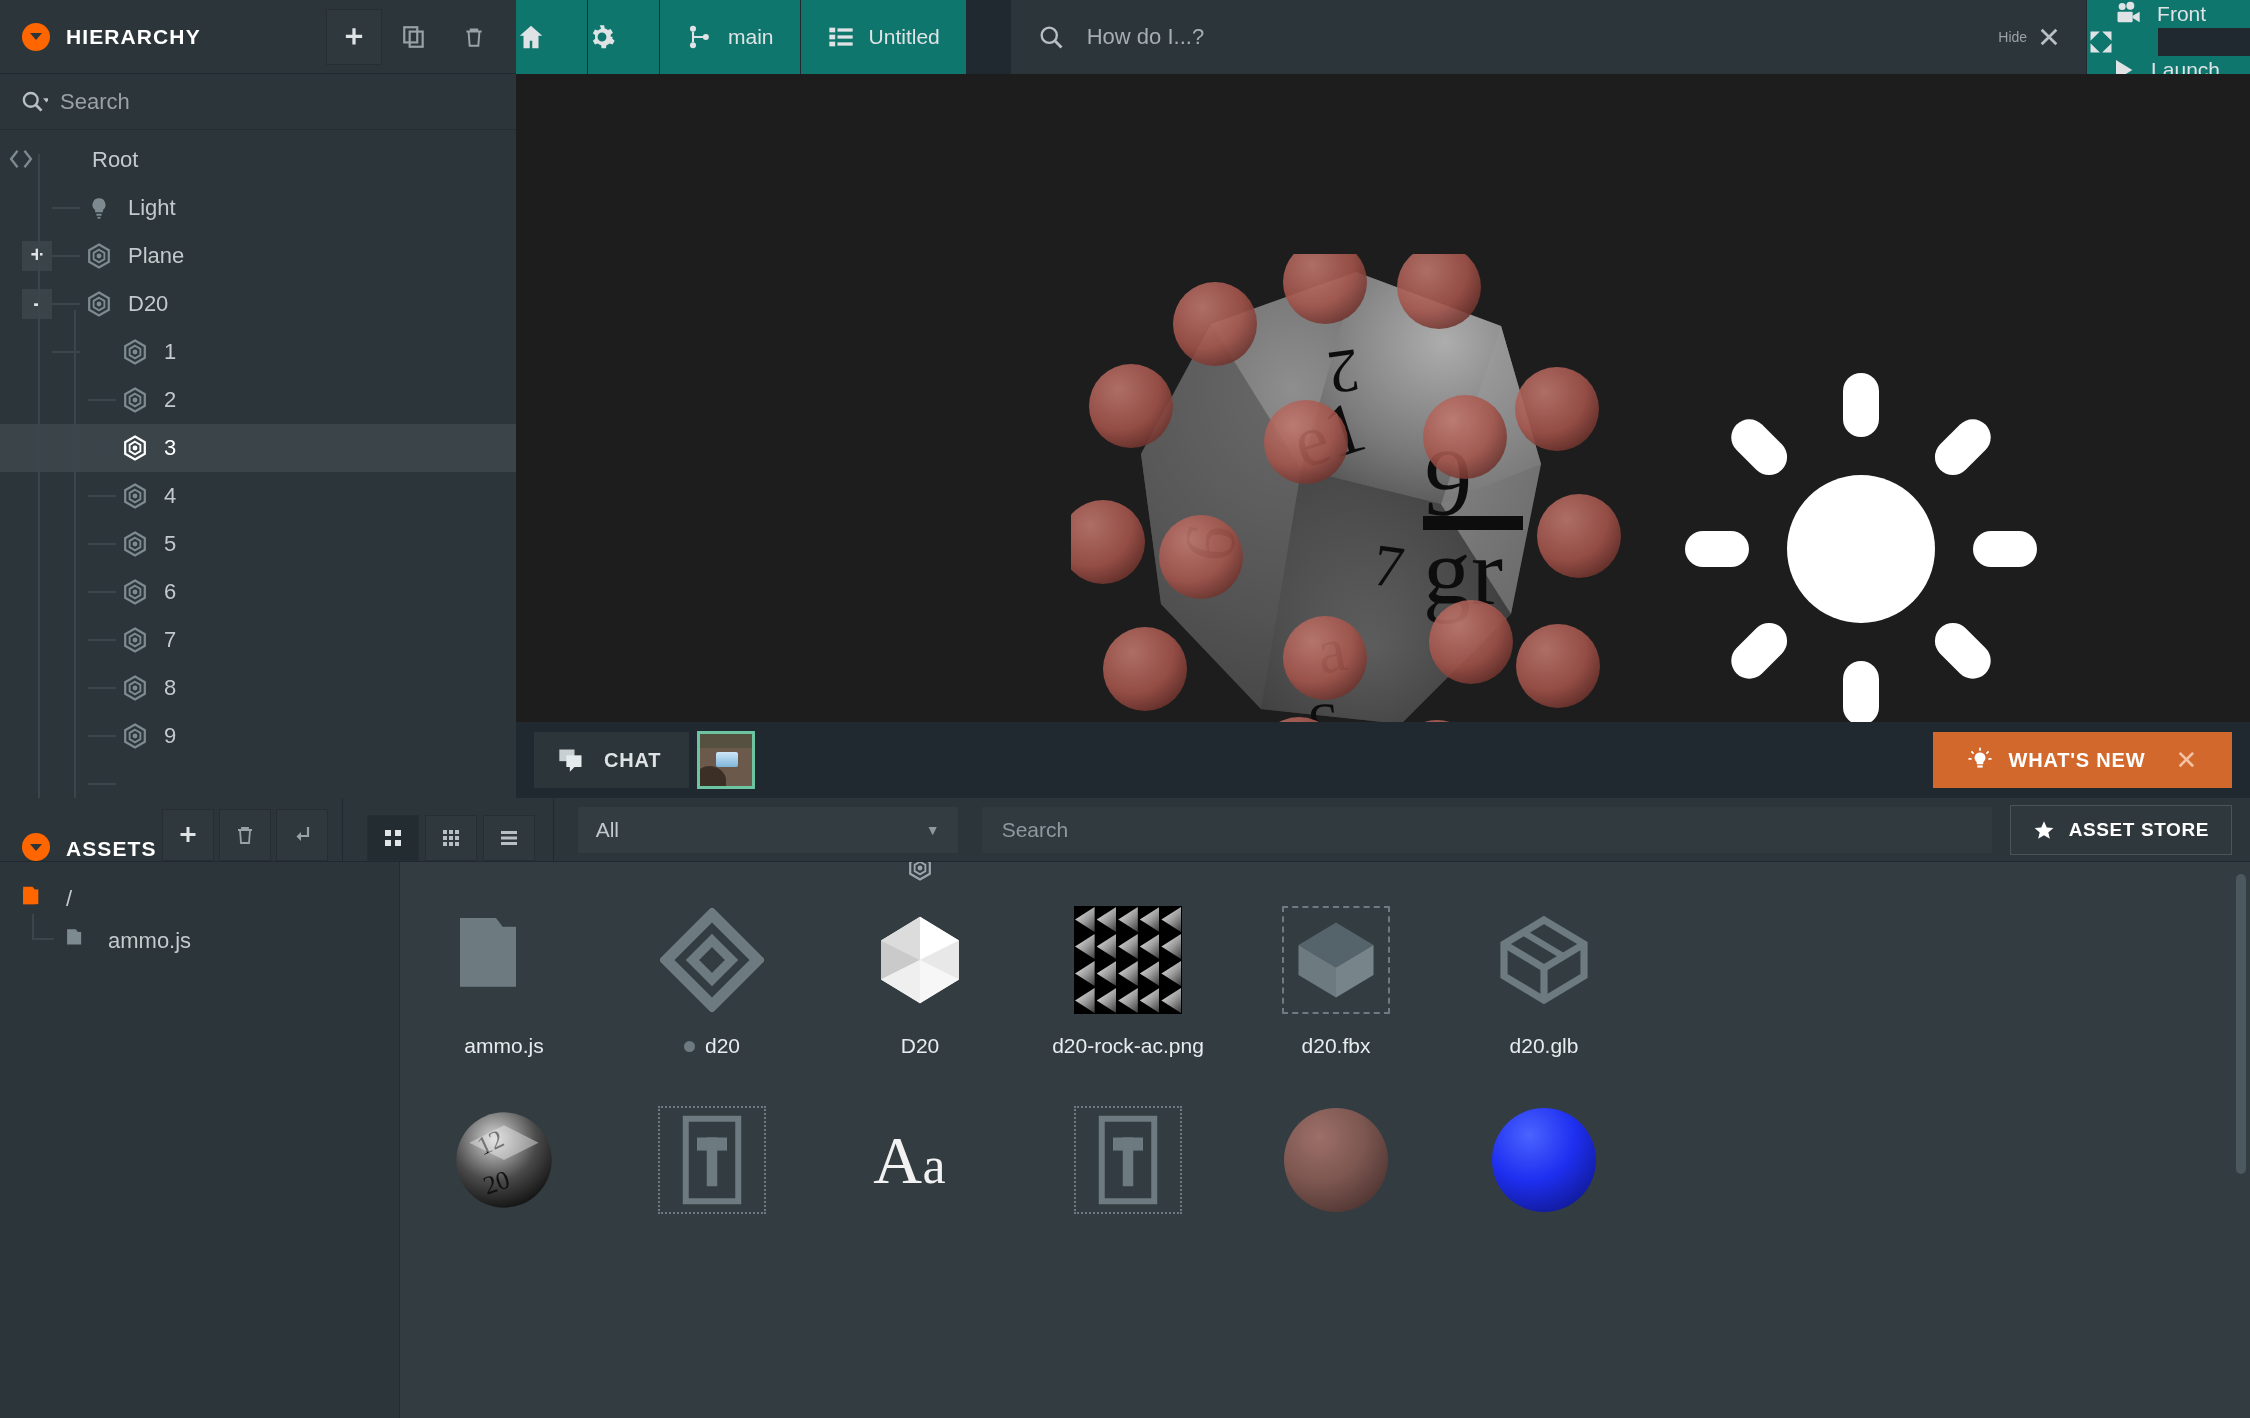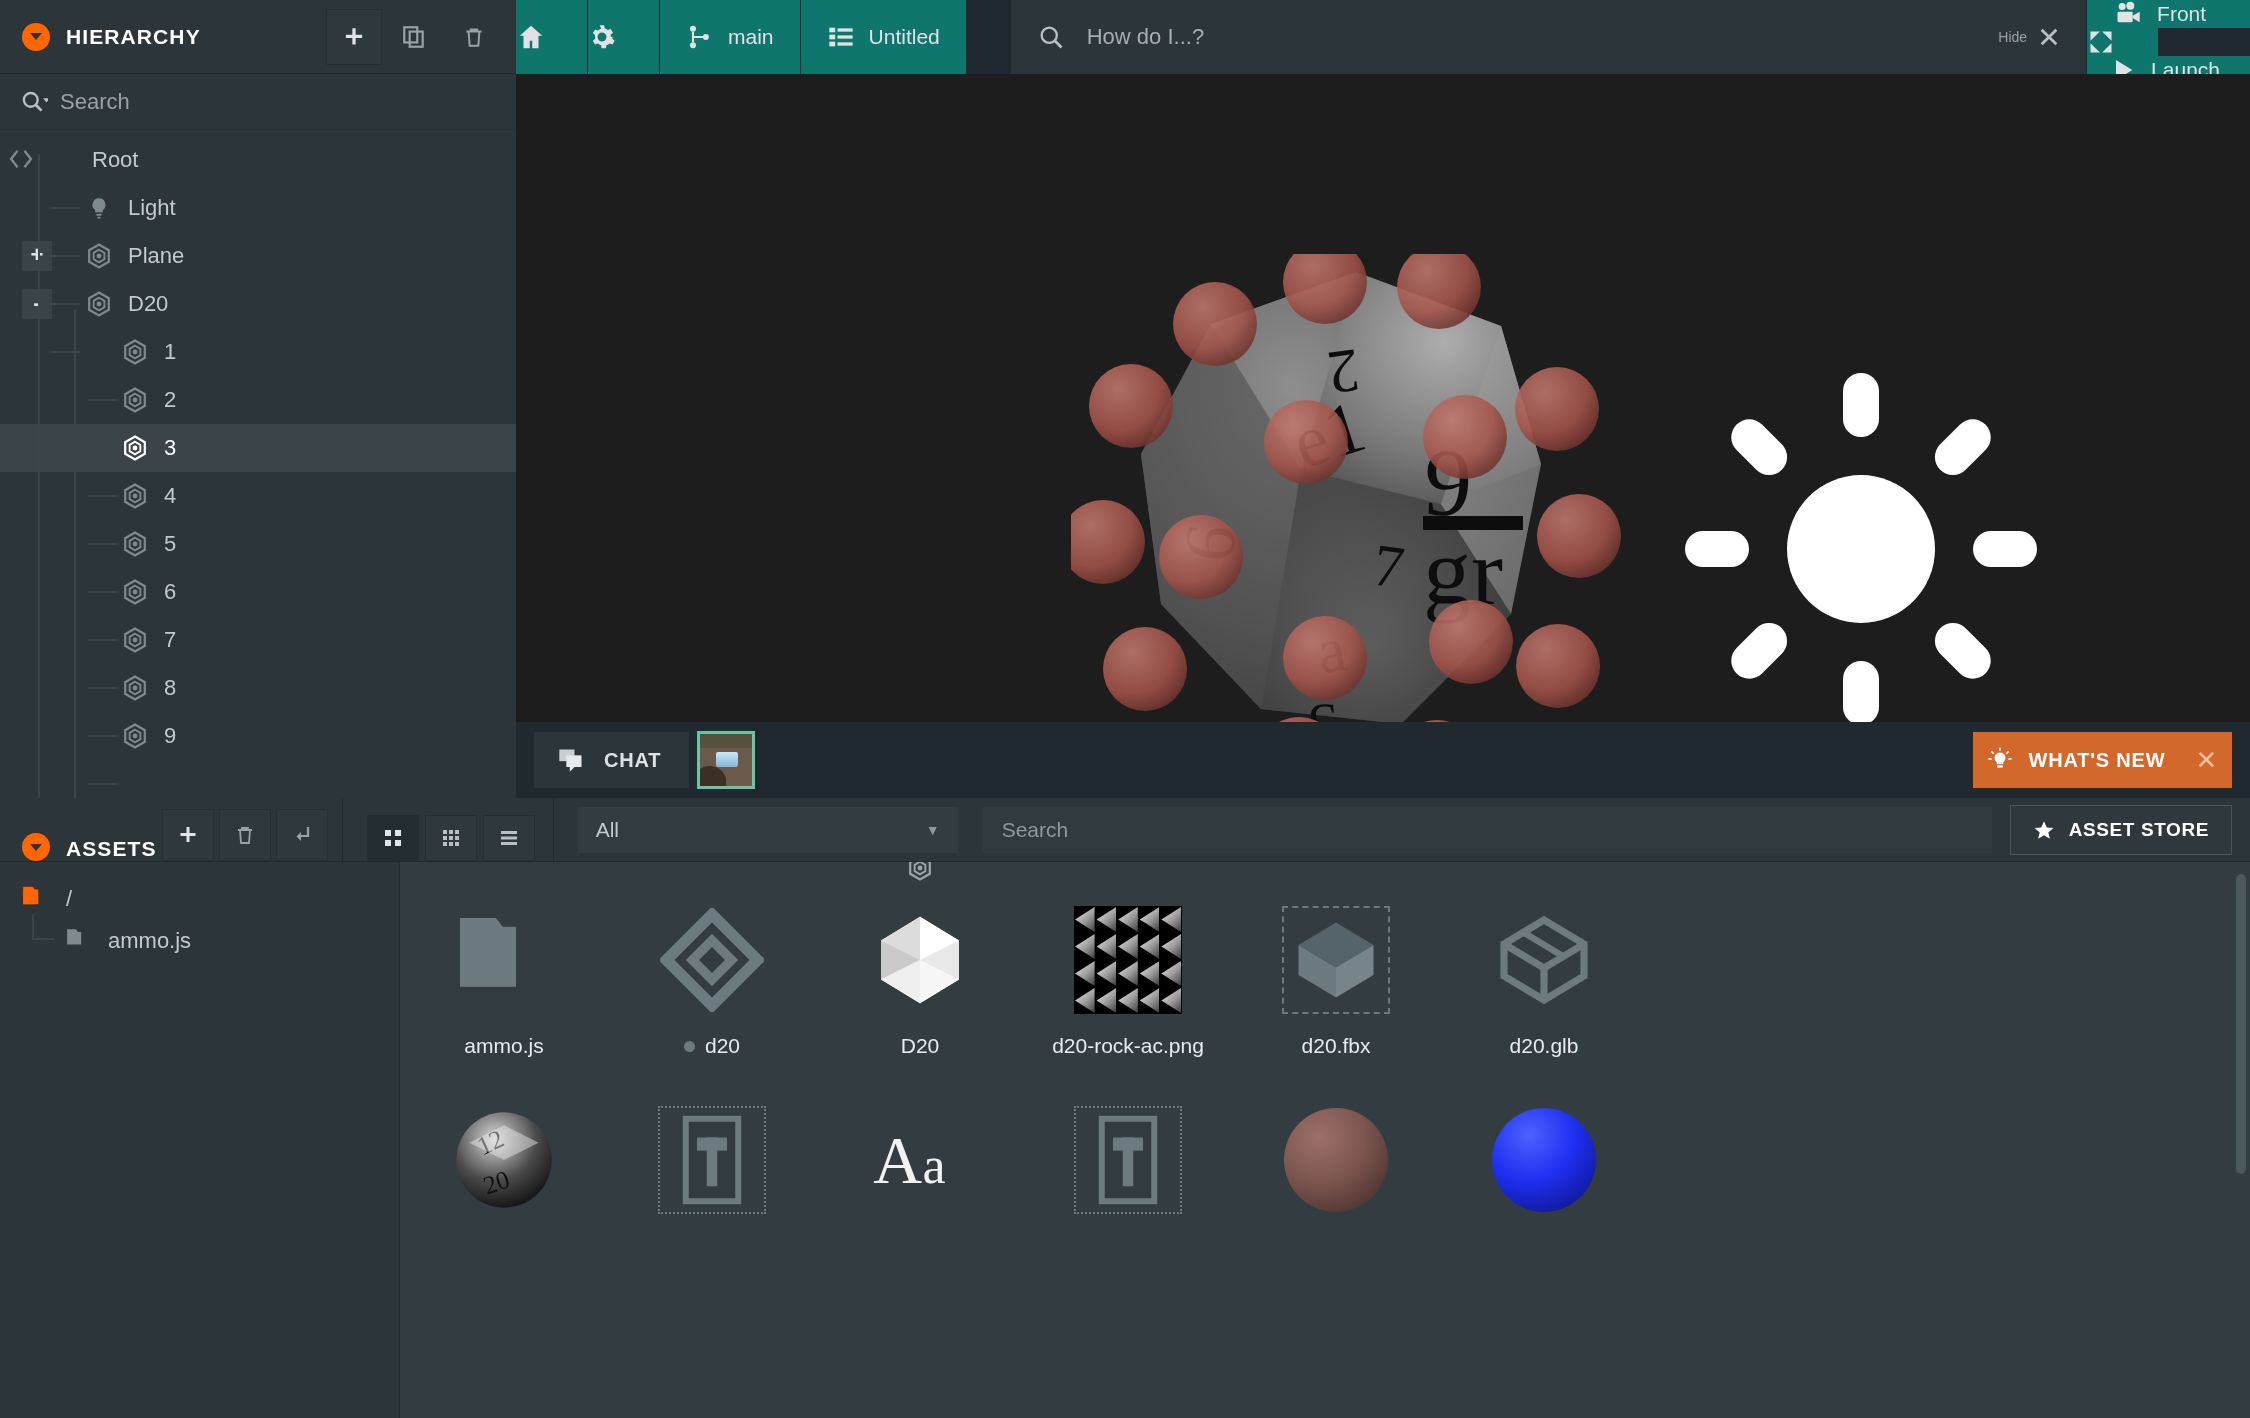--- a/index.html
+++ b/index.html
@@ -119,21 +119,21 @@
     background: #6b5a4c; position: relative; overflow: hidden;
   }
   .avatar .scr { position: absolute; left: 30%; top: 34%; width: 42%; height: 30%;
     background: linear-gradient(#cfe6f7,#7fb6da); border-radius: 2px; }
   .avatar .hand { position: absolute; left: -6%; bottom: -8%; width: 56%; height: 46%;
     background: #3c2f26; border-radius: 40% 60% 10% 10%; }
   .avatar .top { position: absolute; left: 0; top: 0; width: 100%; height: 26%;
     background: #55503f; }
   .whatsnew {
     position: absolute; right: 18px; top: 10px; height: 56px; background: #d2682c;
-    display: flex; align-items: center; gap: 16px; padding: 0 14px; color: #fff;
+    display: flex; align-items: center; gap: 16px; padding: 0 34px; color: #fff;
     font-weight: bold; font-size: 20px; letter-spacing: .8px;
   }
   .whatsnew .x { color: #f4c3a6; font-size: 26px; margin-left: 14px; font-weight: normal; }
 
   
   .assets { flex: 0 0 620px; display: flex; flex-direction: column; background: #2c3539; }
   .assets-hdr {
     height: 64px; flex: 0 0 64px; display: flex; align-items: center;
     background: #2c3539; border-bottom: 1px solid #20292f;
   }

